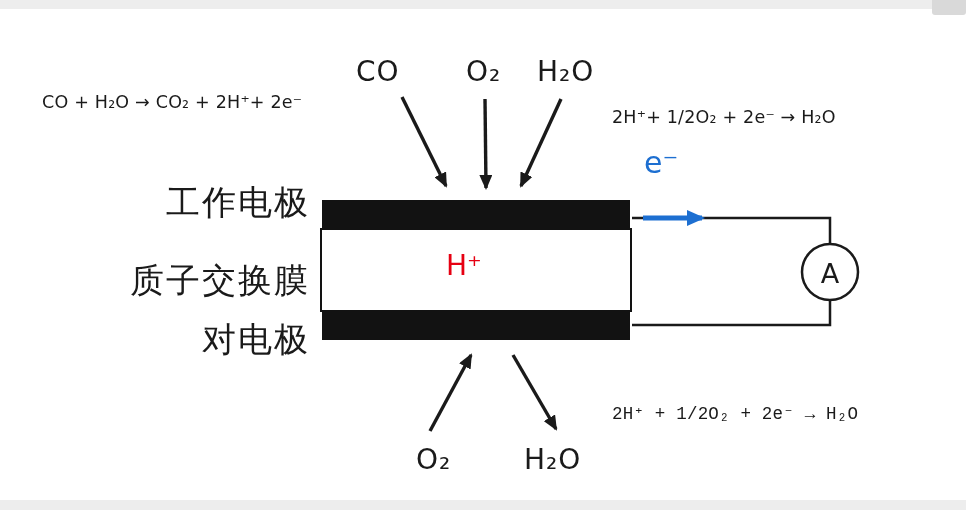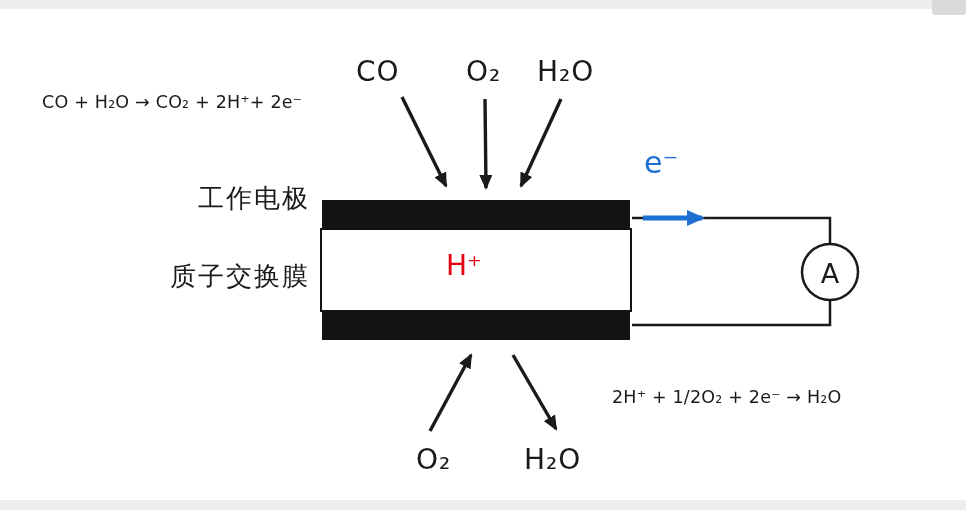--- a/index.html
+++ b/index.html
@@ -15,21 +15,21 @@
   }
 
   
   .band-top    { position: absolute; left: 0; top: 0; width: 100%; height: 9px;  background: var(--band, #ededed); }
   .band-bottom { position: absolute; left: 0; bottom: 0; width: 100%; height: 10px; background: var(--band, #ededed); }
   .corner-tab  { position: absolute; right: 0; top: 0; width: 34px; height: 15px; background: var(--tab, #d9d9d9); border-radius: 0 0 3px 3px; }
 
   
   .reaction { position: absolute; font-size: 17.5px; line-height: 1.2; white-space: nowrap; letter-spacing: 0.2px; }
   .gas      { position: absolute; font-size: 28px; line-height: 1; letter-spacing: 1px; }
-  .cn       { position: absolute; font-size: 26px; line-height: 1; white-space: nowrap; text-align: right; letter-spacing: 2px; }
+  .cn       { position: absolute; font-size: 34px; line-height: 1; white-space: nowrap; text-align: right; letter-spacing: 2px; }
   .sym      { position: absolute; line-height: 1; }
   .c-red    { color: var(--red, #e60012); }
   .c-blue   { color: var(--blue, #1d6fd1); }
 
   
   .electrode { position: absolute; left: 322px; width: 308px; height: 30px; background: var(--electrode, #111); }
   .electrode.top    { top: 200px; }
   .electrode.bottom { top: 310px; }
   .membrane  { position: absolute; left: 320px; top: 228px; width: 312px; height: 84px;
                background: #ffffff; border: 2px solid var(--electrode, #111); }
@@ -87,28 +87,30 @@
     <line x1="490" y1="247" x2="490" y2="298" class="s-red w-red" marker-end="url(#mRed)"></line>
 
     <line x1="643" y1="218" x2="702" y2="218" class="s-blue w-blue" marker-end="url(#mBlue)"></line>
   </svg>
 
   <div class="membrane"></div>
   <div class="electrode top"></div>
   <div class="electrode bottom"></div>
 
   <div class="reaction" style="left:42px; top:92px;">CO + H₂O → CO₂ + 2H⁺+ 2e⁻</div>
-  <div class="reaction" style="left:612px; top:387px;">2H⁺ + 1/2O₂ + 2e⁻ → H₂O</div>
+  <div class="reaction" style="left:612px; top:107px;">2H⁺+ 1/2O₂ + 2e⁻ → H₂O</div>
+  <div class="reaction" style="left:612px; top:404px;font-family:Liberation Mono, monospace;">2H⁺ + 1/2O₂ + 2e⁻ → H₂O</div>
 
   <div class="gas" style="left:356px; top:58px;">CO</div>
   <div class="gas" style="left:466px; top:58px;">O₂</div>
   <div class="gas" style="left:537px; top:58px;">H₂O</div>
 
   <div class="gas" style="left:416px; top:446px;">O₂</div>
   <div class="gas" style="left:524px; top:446px;">H₂O</div>
 
   <div class="cn" style="right:656px; top:185px;">工作电极</div>
   <div class="cn" style="right:656px; top:255px;margin-top:8px;">质子交换膜</div>
+  <div class="cn" style="right:656px; top:322px;">对电极</div>
 
   <div class="sym c-blue" style="left:644px; top:148px; font-size:30px;">e⁻</div>
   <div class="sym c-red" style="left:446px; top:252px; font-size:28px;">H⁺</div>
 
 </div>
 
 </body></html>

